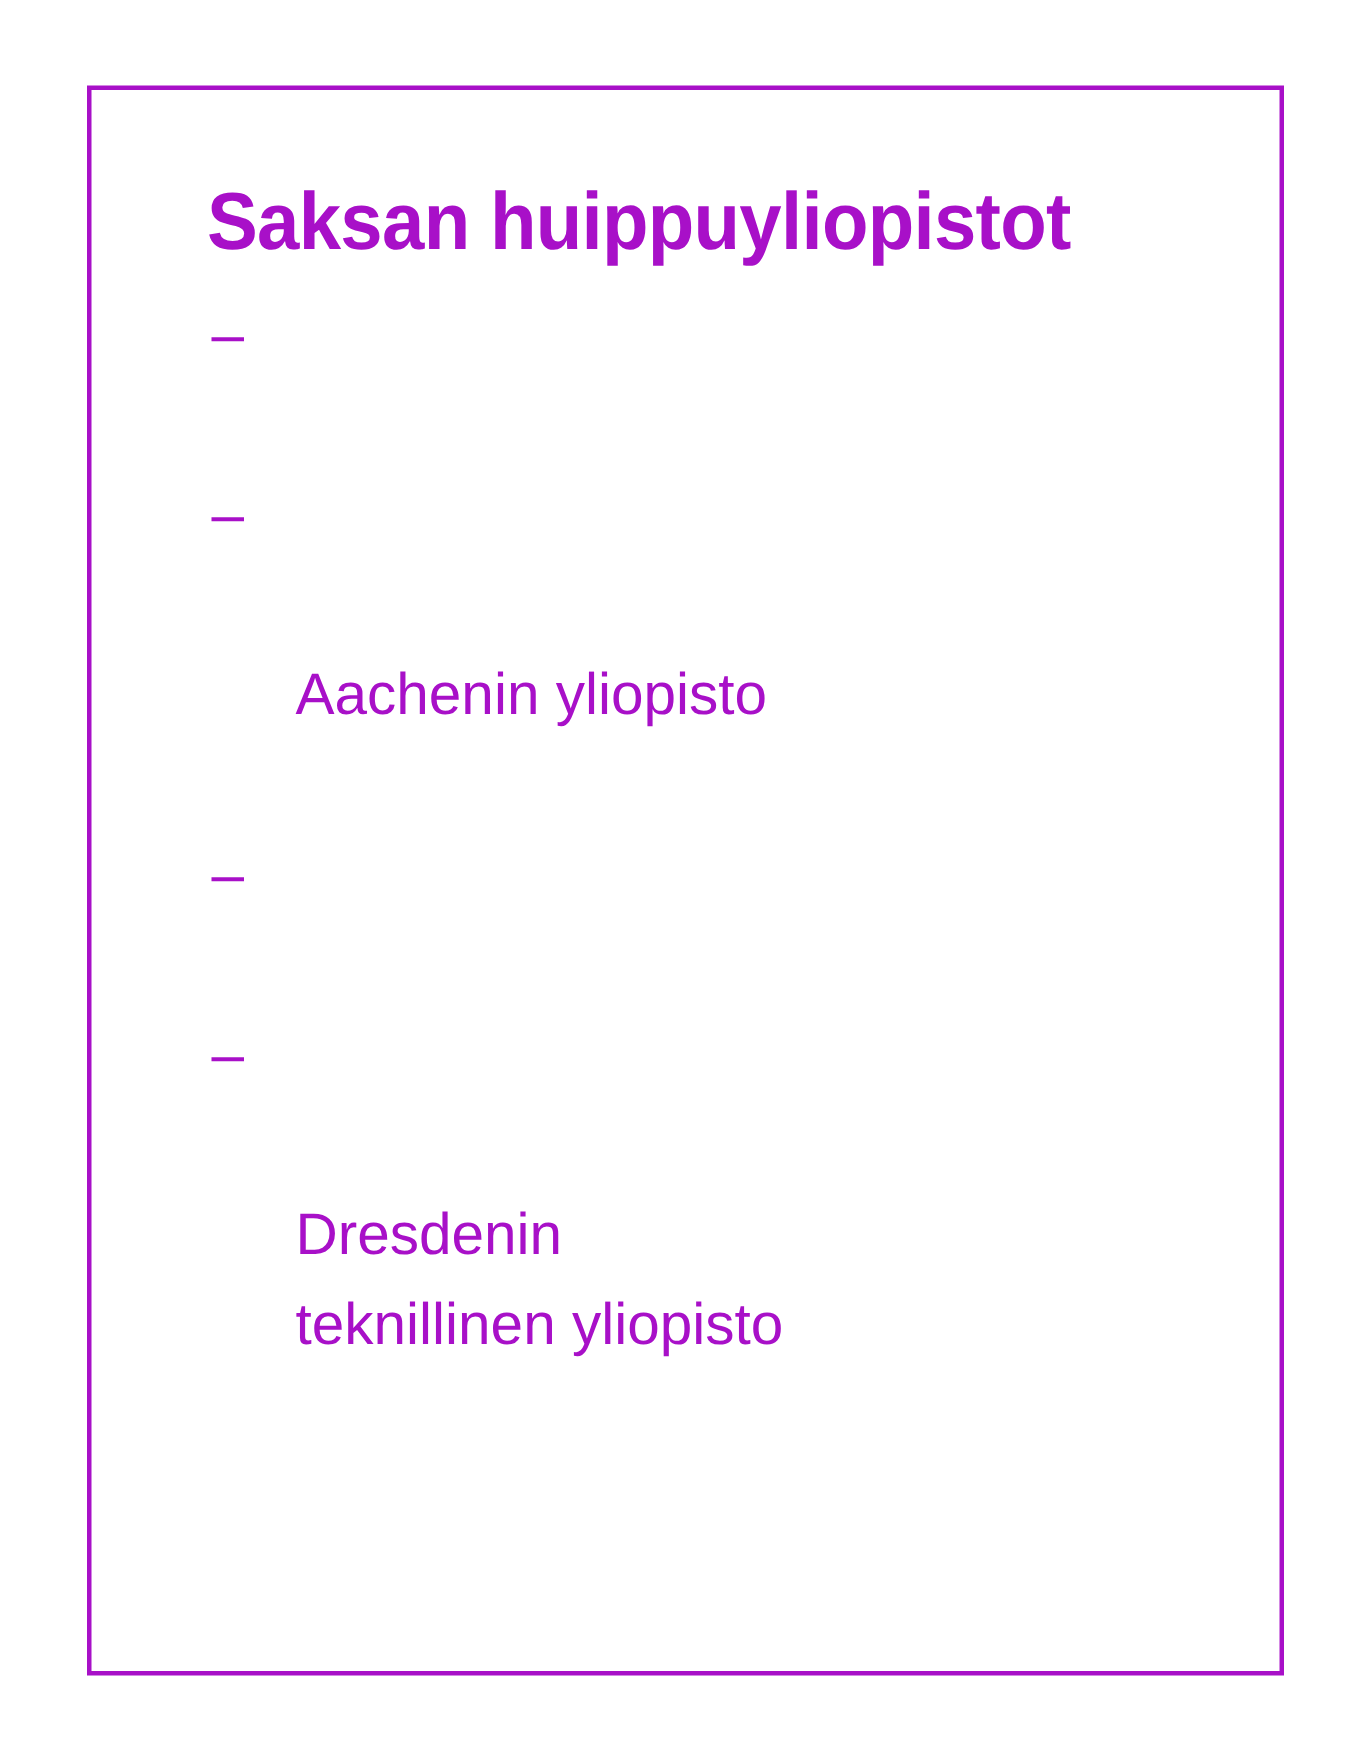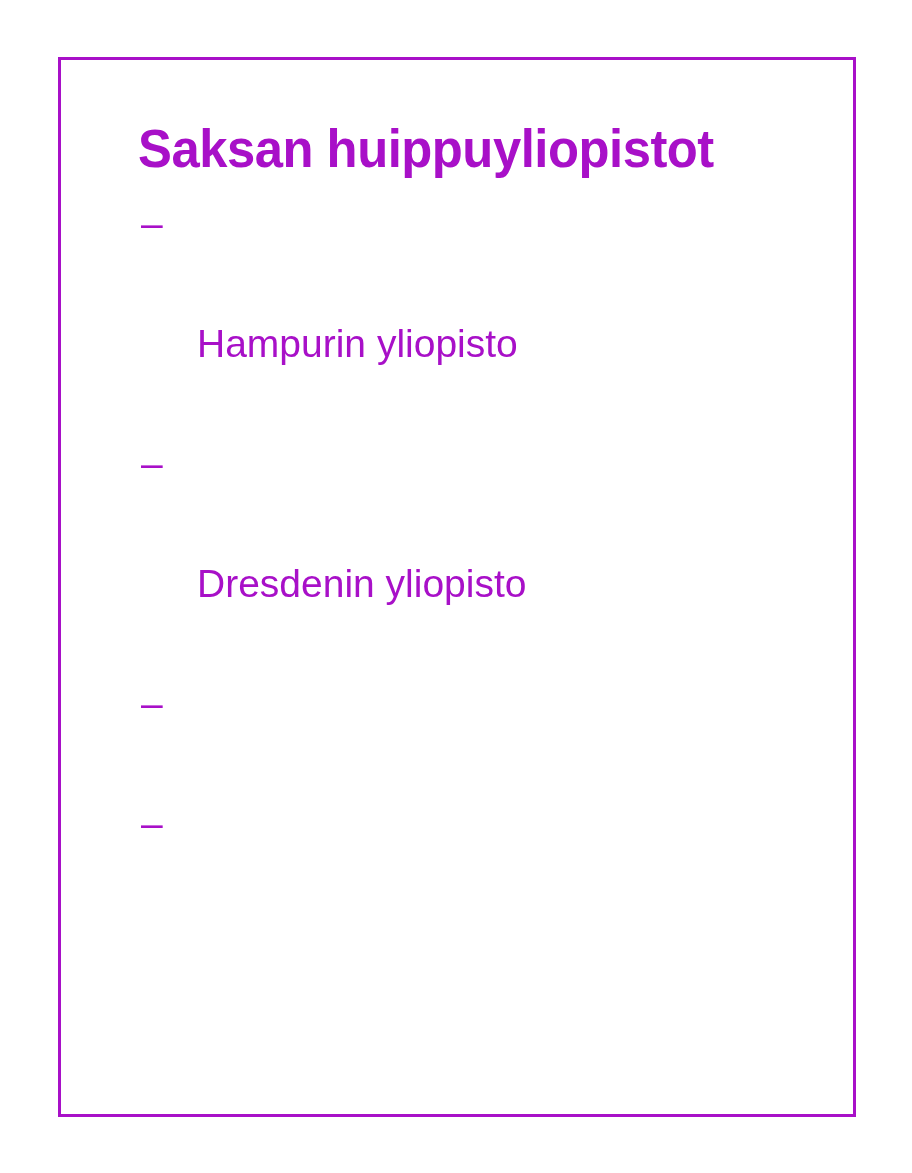--- a/index.html
+++ b/index.html
@@ -94,31 +94,32 @@
   <div class="frame"></div>
 
   <div class="content">
 
     <h1 class="slide-title">Saksan huippuyliopistot</h1>
 
     <ul class="uni-list">
 
       <li class="uni-item">
         <span class="uni-dash">–</span>
-        <span class="uni-label">Hampurin yliopisto</span>
       </li>
 
       <li class="uni-item">
         <span class="uni-dash">–</span>
-        <span class="uni-label">Dresdenin yliopisto</span>
+        <span class="uni-label">Aachenin yliopisto</span>
       </li>
 
       <li class="uni-item">
         <span class="uni-dash">–</span>
       </li>
 
       <li class="uni-item">
         <span class="uni-dash">–</span>
+        <span class="uni-label">Dresdenin
+teknillinen yliopisto</span>
       </li>
 
     </ul>
   </div>
 </div>
 
 </body></html>

